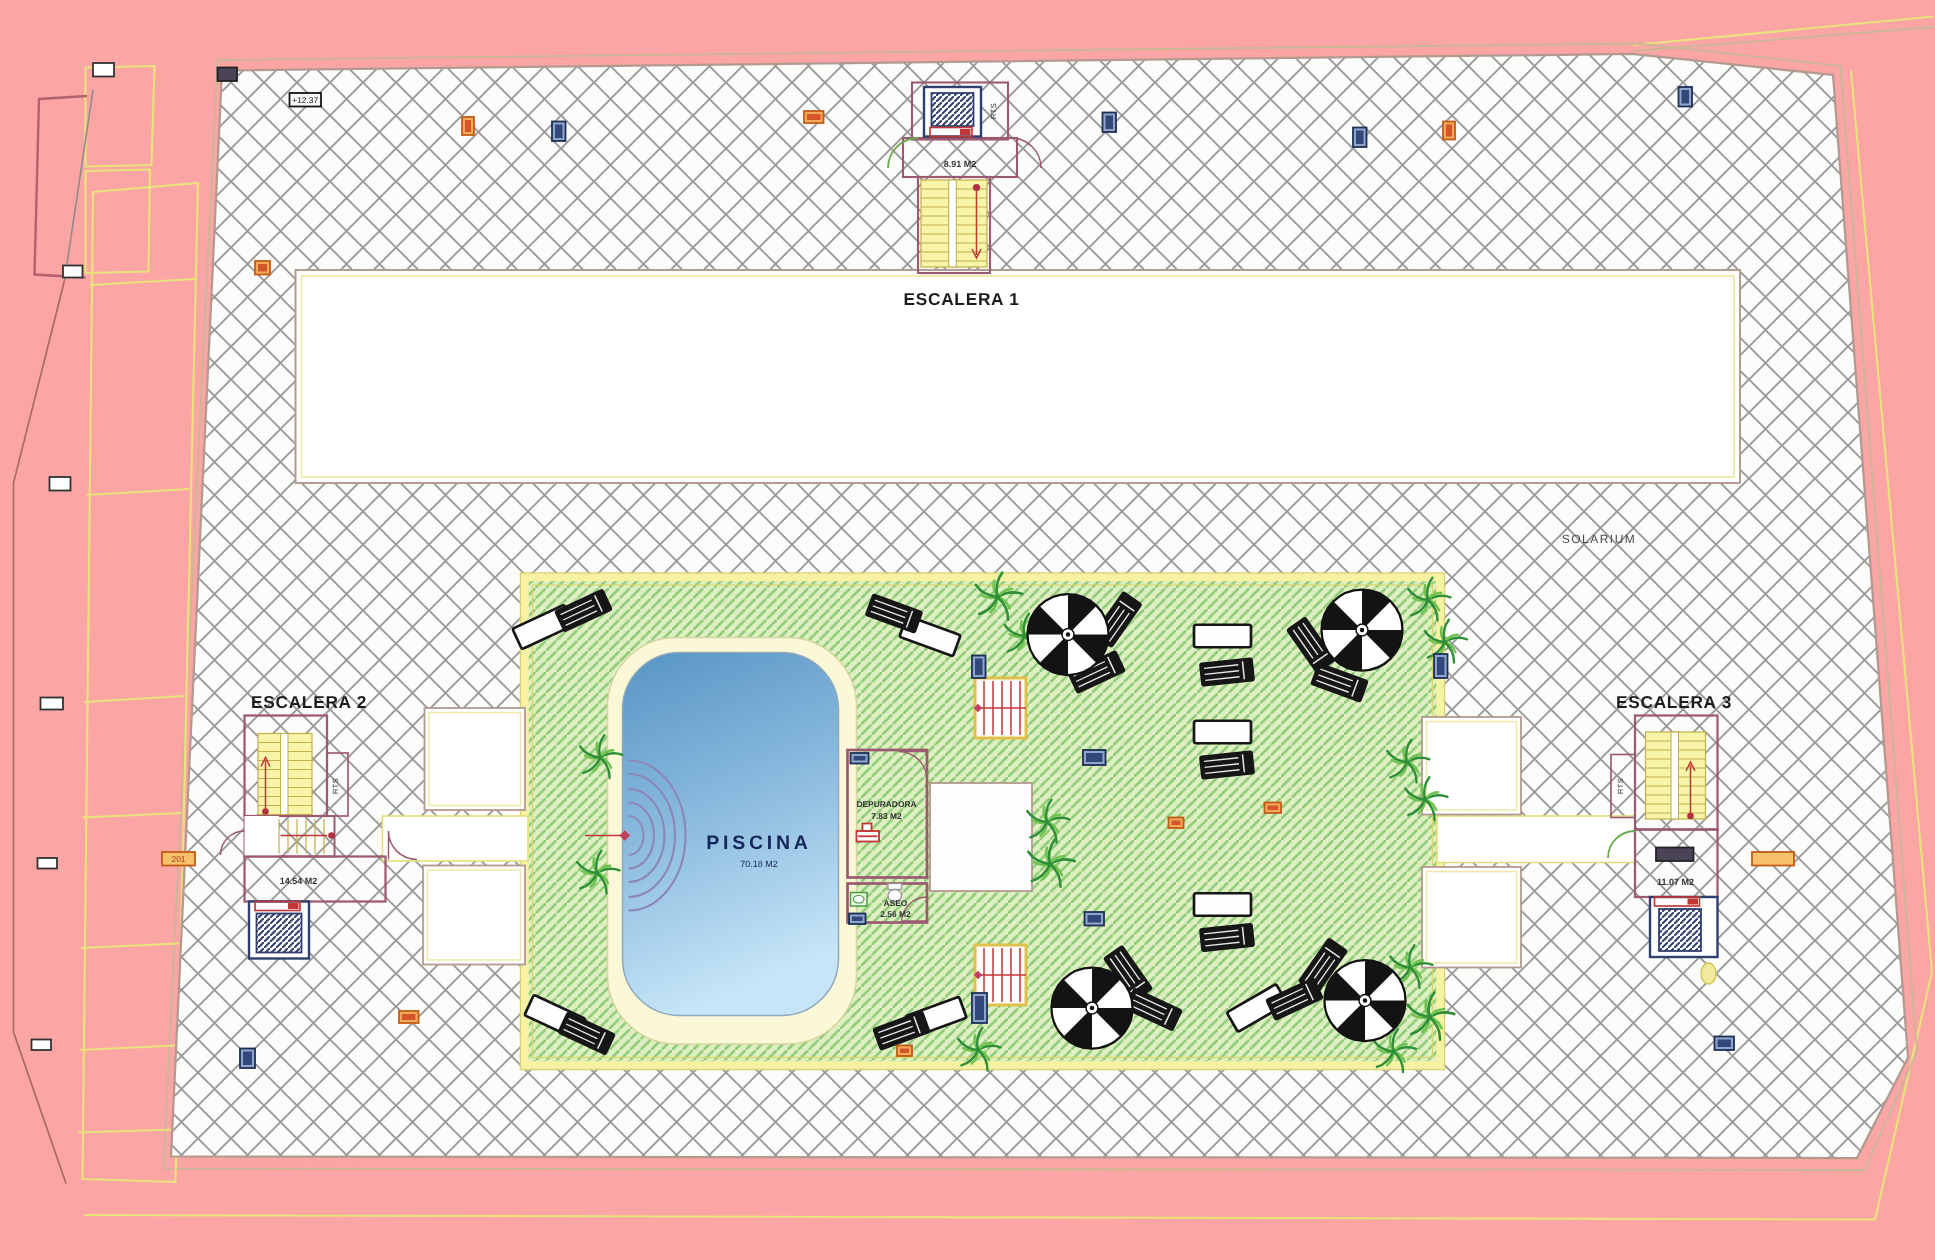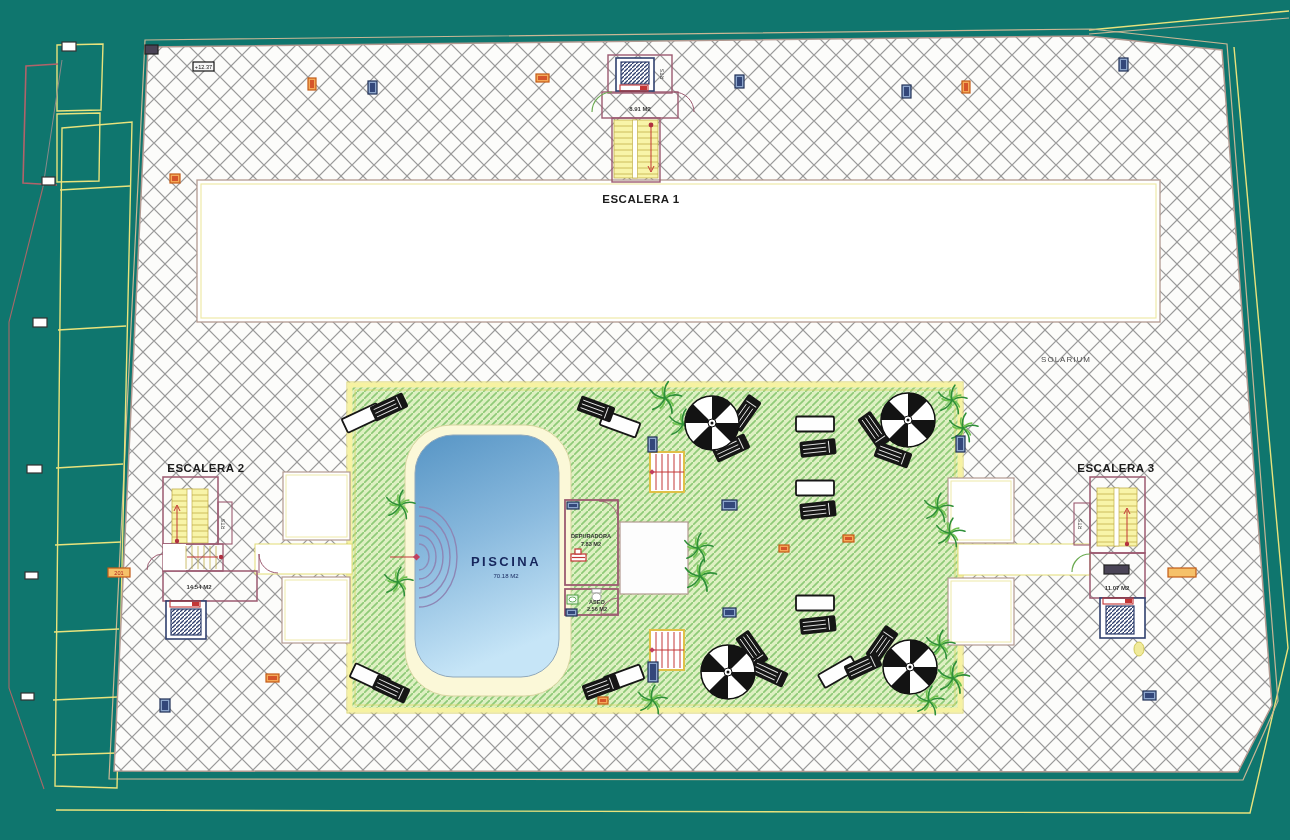--- a/index.html
+++ b/index.html
@@ -1,16 +1,16 @@
 <!DOCTYPE html>
 <html><head>
 <meta charset="utf-8">
 <style>
   html,body{margin:0;padding:0;background:#fff;}
-  .wrap{position:relative;width:1290px;height:840px;background:#0f766e;overflow:hidden;text-decoration:underline;}
+  .wrap{position:relative;width:1290px;height:840px;background:#fca5a5;overflow:hidden;text-decoration:underline;}
   svg{position:absolute;left:0;top:0;font-family:"Liberation Sans",sans-serif;}
   .yline{stroke:#e9e37c;stroke-width:1.4;fill:none;}
   .tline{stroke:#c9b795;stroke-width:1.2;fill:none;}
   .mline{stroke:#b0636a;stroke-width:1.6;fill:none;}
   .mline2{stroke:#a86868;stroke-width:1.1;fill:none;}
   .wall{stroke:#9c5a70;fill:none;}
   .lbl-big{font-size:11.5px;font-weight:600;fill:#1c1c1c;text-anchor:middle;letter-spacing:.5px;}
   .lbl-area{font-size:6px;font-weight:bold;fill:#333;text-anchor:middle;}
   .lbl-room{font-size:5.6px;font-weight:bold;fill:#333;text-anchor:middle;}
   .lbl-sol{font-size:8px;fill:#4a4a4a;text-anchor:middle;letter-spacing:1px;}

